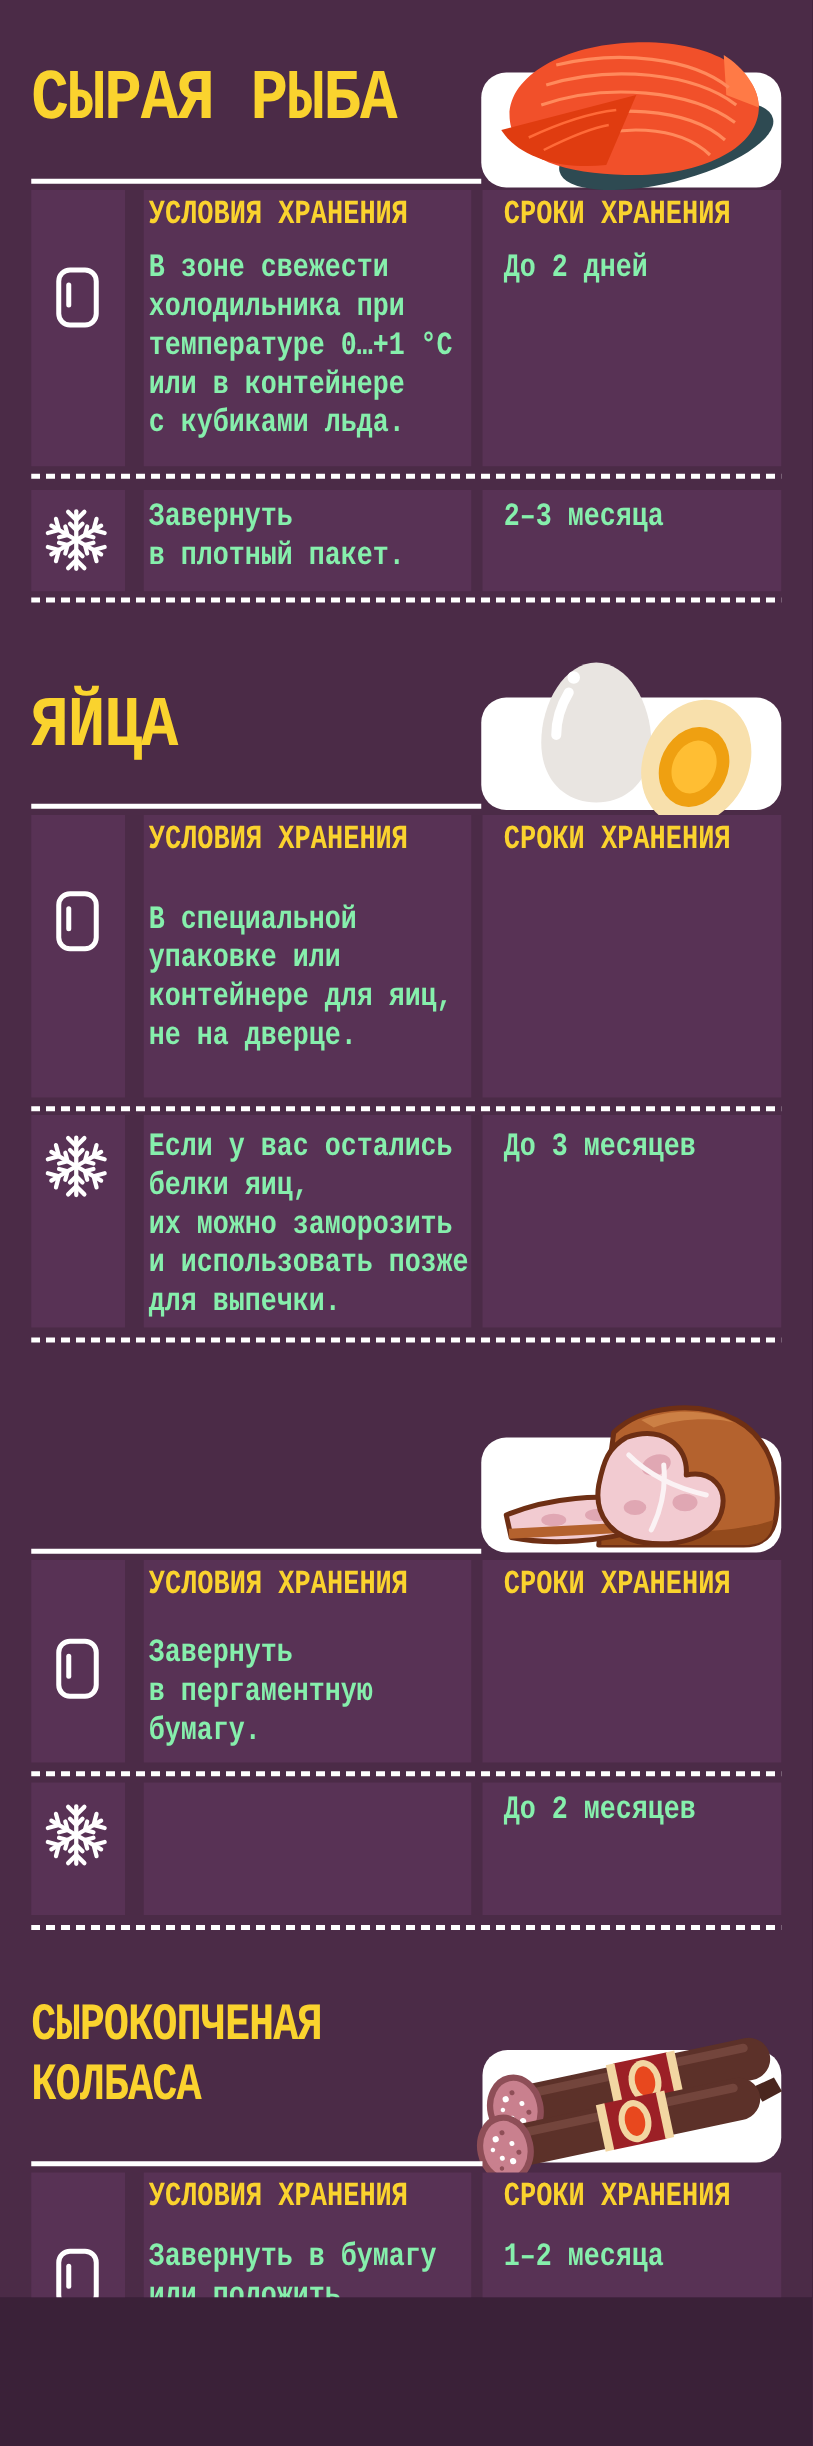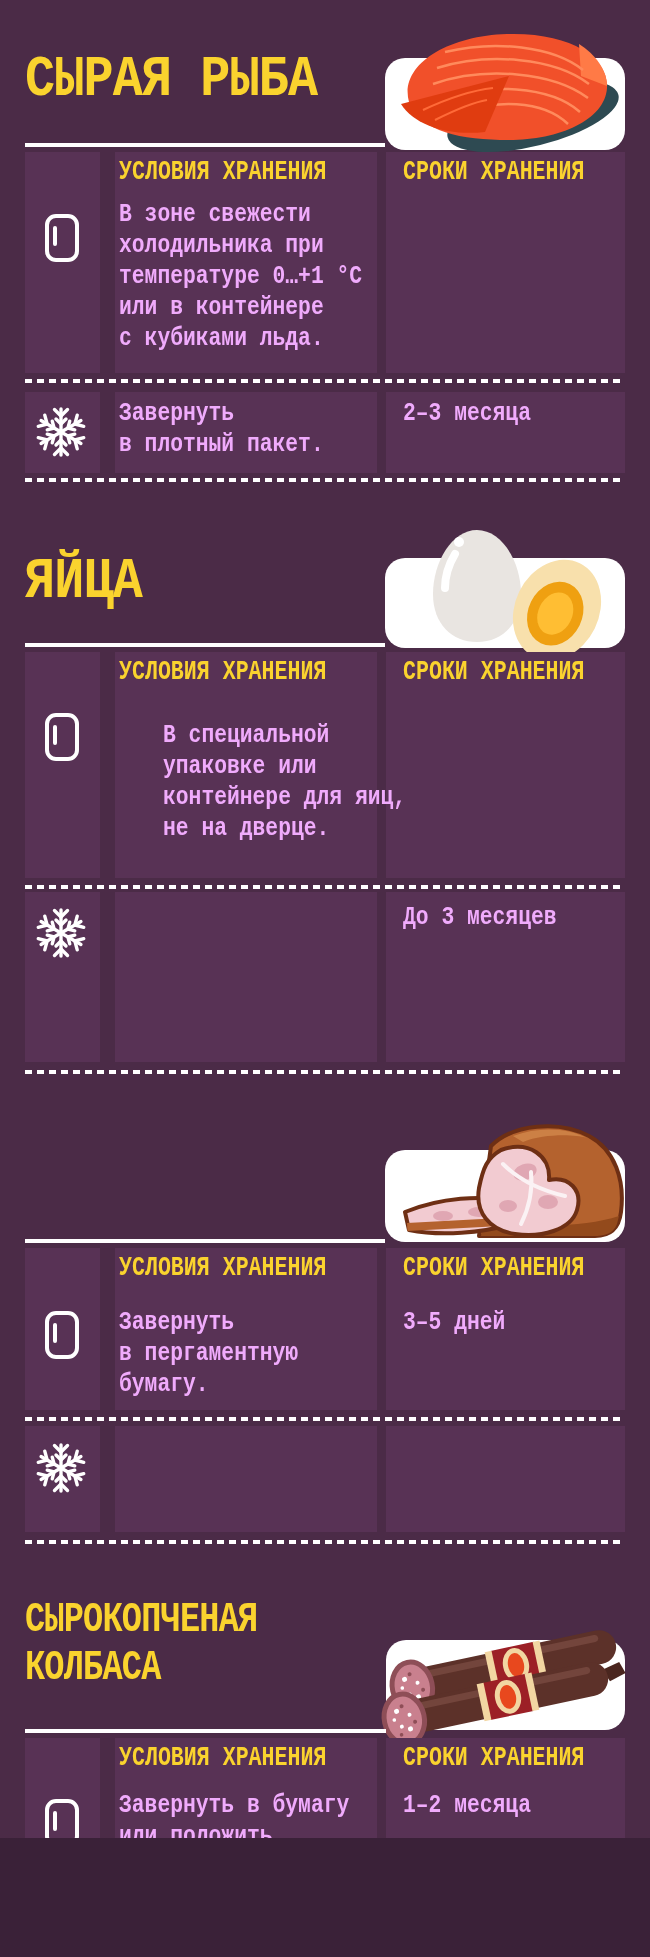--- a/index.html
+++ b/index.html
@@ -15,21 +15,21 @@
   .title-sm{font-size:42px;line-height:48px;}
   .squish{display:inline-block;transform-origin:0 0;white-space:pre-line;}
   .card{position:absolute;background:#fff;border-radius:20px;}
   .hline{position:absolute;height:4px;background:#fff;}
   .dash{
     position:absolute;height:4px;left:25px;width:600px;
     background:repeating-linear-gradient(90deg,#fff 0,#fff 7px,transparent 7px,transparent 12px);
   }
   .panel{position:absolute;background:var(--panel,#583255);}
   .col-header{position:absolute;color:var(--accent,#FAD32E);font-weight:700;font-size:27px;line-height:31px;}
-  .cond,.term{position:absolute;color:#f0abfc;font-weight:700;font-size:26px;line-height:31px;}
+  .cond,.term{position:absolute;color:#86efac;font-weight:700;font-size:26px;line-height:31px;}
   .cond{width:420px;}
   .term{width:240px;}
   .illo,.row-icon{position:absolute;overflow:visible;}
 </style>
 </head>
 <body>
 
 <div class="canvas" id="canvas">
     <div class="section-title" style="left: 25px; top: 54px;"><span class="squish" style="transform: scaleX(0.88);">СЫРАЯ РЫБА</span></div>
     <div class="card" style="left: 385px; top: 58px; width: 240px; height: 92px;"></div>
@@ -58,20 +58,21 @@
     <div class="col-header" style="left: 403px; top: 157px;"><span class="squish" style="transform: scaleX(0.8);">СРОКИ ХРАНЕНИЯ</span></div>
     <svg class="row-icon" viewBox="0 0 36 50" style="left: 44px; width: 36px; height: 50px; top: 213px;">
     <rect x="3" y="3" width="30" height="44" rx="9" fill="none" stroke="#fff" stroke-width="4"></rect>
     <line x1="11" y1="15" x2="11" y2="31" stroke="#fff" stroke-width="4" stroke-linecap="round"></line>
   </svg>
     <div class="cond" style="left: 119px; top: 199px;"><span class="squish" style="transform: scaleX(0.82);">В зоне свежести
 холодильника при
 температуре 0…+1 °C
 или в контейнере
 с кубиками льда.</span></div>
+    <div class="term" style="left: 403px; top: 199px;"><span class="squish" style="transform: scaleX(0.82);">До 2 дней</span></div>
     <div class="panel" style="left: 25px; top: 392px; width: 75px; height: 81px;"></div>
     <div class="panel" style="left: 115px; top: 392px; width: 262px; height: 81px;"></div>
     <div class="panel" style="left: 386px; top: 392px; width: 239px; height: 81px;"></div>
     <svg class="row-icon" viewBox="0 0 56 56" style="left: 33px; width: 56px; height: 56px; top: 404px;">
     <defs>
       <g id="sfarm" stroke="#fff" stroke-width="3.4" stroke-linecap="round" fill="none">
         <path d="M28,28 L28,5"></path>
         <path d="M28,12 L21.5,5.5 M28,12 L34.5,5.5"></path>
         <path d="M28,20 L23,15 M28,20 L33,15"></path>
       </g>
@@ -104,21 +105,21 @@
     <div class="hline" style="left: 25px; top: 643px; width: 360px; height: 4px;"></div>
     <div class="panel" style="left: 25px; top: 652px; width: 75px; height: 226px;"></div>
     <div class="panel" style="left: 115px; top: 652px; width: 262px; height: 226px;"></div>
     <div class="panel" style="left: 386px; top: 652px; width: 239px; height: 226px;"></div>
     <div class="col-header" style="left: 119px; top: 657px;"><span class="squish" style="transform: scaleX(0.8);">УСЛОВИЯ ХРАНЕНИЯ</span></div>
     <div class="col-header" style="left: 403px; top: 657px;"><span class="squish" style="transform: scaleX(0.8);">СРОКИ ХРАНЕНИЯ</span></div>
     <svg class="row-icon" viewBox="0 0 36 50" style="left: 44px; width: 36px; height: 50px; top: 712px;">
     <rect x="3" y="3" width="30" height="44" rx="9" fill="none" stroke="#fff" stroke-width="4"></rect>
     <line x1="11" y1="15" x2="11" y2="31" stroke="#fff" stroke-width="4" stroke-linecap="round"></line>
   </svg>
-    <div class="cond" style="left: 119px; top: 720px; margin-left: 44px;"><span class="squish" style="transform: scaleX(0.82);">В специальной
+    <div class="cond" style="left: 119px; top: 720px;"><span class="squish" style="transform: scaleX(0.82);">В специальной
 упаковке или
 контейнере для яиц,
 не на дверце.</span></div>
     <div class="panel" style="left: 25px; top: 892px; width: 75px; height: 170px;"></div>
     <div class="panel" style="left: 115px; top: 892px; width: 262px; height: 170px;"></div>
     <div class="panel" style="left: 386px; top: 892px; width: 239px; height: 170px;"></div>
     <svg class="row-icon" viewBox="0 0 56 56" style="left: 33px; width: 56px; height: 56px; top: 905px;">
     <defs>
       <g id="sfarm" stroke="#fff" stroke-width="3.4" stroke-linecap="round" fill="none">
         <path d="M28,28 L28,5"></path>
@@ -127,20 +128,25 @@
       </g>
     </defs>
     <use href="#sfarm"></use>
       <use href="#sfarm" transform="rotate(60 28 28)"></use>
       <use href="#sfarm" transform="rotate(120 28 28)"></use>
     <use href="#sfarm" transform="rotate(180 28 28)"></use>
       <use href="#sfarm" transform="rotate(240 28 28)"></use>
       <use href="#sfarm" transform="rotate(300 28 28)"></use>
     <circle cx="28" cy="28" r="2.6" fill="#fff"></circle>
   </svg>
+    <div class="cond" style="left: 119px; top: 902px;"><span class="squish" style="transform: scaleX(0.82);">Если у вас остались
+белки яиц,
+их можно заморозить
+и использовать позже
+для выпечки.</span></div>
     <div class="term" style="left: 403px; top: 902px;"><span class="squish" style="transform: scaleX(0.82);">До 3 месяцев</span></div>
     <div class="dash" style="left: 25px; top: 885px; width: 600px; height: 4px;"></div>
     <div class="dash" style="left: 25px; top: 1070px; width: 600px; height: 4px;"></div>
     <div class="card" style="left: 385px; top: 1150px; width: 240px; height: 92px;"></div>
     <svg class="illo" viewBox="0 0 244 122" style="left: 383px; top: 1120px; width: 244px; height: 122px;">
     <path d="M108,26 C130,4 176,0 206,16 C232,30 242,60 238,92 C236,108 228,116 212,116 L96,116 Z" fill="#B4622E" stroke="#6E2F14" stroke-width="4" stroke-linejoin="round"></path>
     <path d="M100,98 C140,108 200,108 236,96 L234,104 C230,114 222,116 210,116 L98,116 Z" fill="#934A1C"></path>
     <path d="M130,16 C156,6 186,8 204,18 C190,14 160,14 140,22 Z" fill="#CC8045"></path>
     <path d="M22,92 C56,78 100,74 130,82 L134,102 C100,114 56,116 26,110 Z" fill="#F2CBD1" stroke="#6E2F14" stroke-width="4" stroke-linejoin="round"></path>
     <g fill="#E0A7B3">
@@ -165,40 +171,40 @@
     <div class="panel" style="left: 386px; top: 1248px; width: 239px; height: 162px;"></div>
     <div class="col-header" style="left: 119px; top: 1253px;"><span class="squish" style="transform: scaleX(0.8);">УСЛОВИЯ ХРАНЕНИЯ</span></div>
     <div class="col-header" style="left: 403px; top: 1253px;"><span class="squish" style="transform: scaleX(0.8);">СРОКИ ХРАНЕНИЯ</span></div>
     <svg class="row-icon" viewBox="0 0 36 50" style="left: 44px; width: 36px; height: 50px; top: 1310px;">
     <rect x="3" y="3" width="30" height="44" rx="9" fill="none" stroke="#fff" stroke-width="4"></rect>
     <line x1="11" y1="15" x2="11" y2="31" stroke="#fff" stroke-width="4" stroke-linecap="round"></line>
   </svg>
     <div class="cond" style="left: 119px; top: 1307px;"><span class="squish" style="transform: scaleX(0.82);">Завернуть
 в пергаментную
 бумагу.</span></div>
-    <div class="term" style="left: 403px; top: 1307px;"><span class="squish" style="transform: scaleX(0.82);">3–5 дней</span></div>
     <div class="panel" style="left: 25px; top: 1426px; width: 75px; height: 106px;"></div>
     <div class="panel" style="left: 115px; top: 1426px; width: 262px; height: 106px;"></div>
     <div class="panel" style="left: 386px; top: 1426px; width: 239px; height: 106px;"></div>
     <svg class="row-icon" viewBox="0 0 56 56" style="left: 33px; width: 56px; height: 56px; top: 1440px;">
     <defs>
       <g id="sfarm" stroke="#fff" stroke-width="3.4" stroke-linecap="round" fill="none">
         <path d="M28,28 L28,5"></path>
         <path d="M28,12 L21.5,5.5 M28,12 L34.5,5.5"></path>
         <path d="M28,20 L23,15 M28,20 L33,15"></path>
       </g>
     </defs>
     <use href="#sfarm"></use>
       <use href="#sfarm" transform="rotate(60 28 28)"></use>
       <use href="#sfarm" transform="rotate(120 28 28)"></use>
     <use href="#sfarm" transform="rotate(180 28 28)"></use>
       <use href="#sfarm" transform="rotate(240 28 28)"></use>
       <use href="#sfarm" transform="rotate(300 28 28)"></use>
     <circle cx="28" cy="28" r="2.6" fill="#fff"></circle>
   </svg>
+    <div class="term" style="left: 403px; top: 1432px;"><span class="squish" style="transform: scaleX(0.82);">До 2 месяцев</span></div>
     <div class="dash" style="left: 25px; top: 1417px; width: 600px; height: 4px;"></div>
     <div class="dash" style="left: 25px; top: 1540px; width: 600px; height: 4px;"></div>
     <div class="section-title title-sm" style="left: 25px; top: 1596px;"><span class="squish" style="transform: scaleX(0.8);">СЫРОКОПЧЕНАЯ
 КОЛБАСА</span></div>
     <div class="card" style="left: 386px; top: 1640px; width: 239px; height: 90px;"></div>
     <svg class="illo" viewBox="0 0 262 104" style="left: 368px; top: 1626px; width: 262px; height: 104px;">
     <defs>
       <g id="sstick">
         <rect x="30" y="56" width="212" height="34" rx="17" fill="#5C3129"></rect>
         <rect x="40" y="60" width="186" height="7" rx="3.5" fill="#73453C"></rect>

